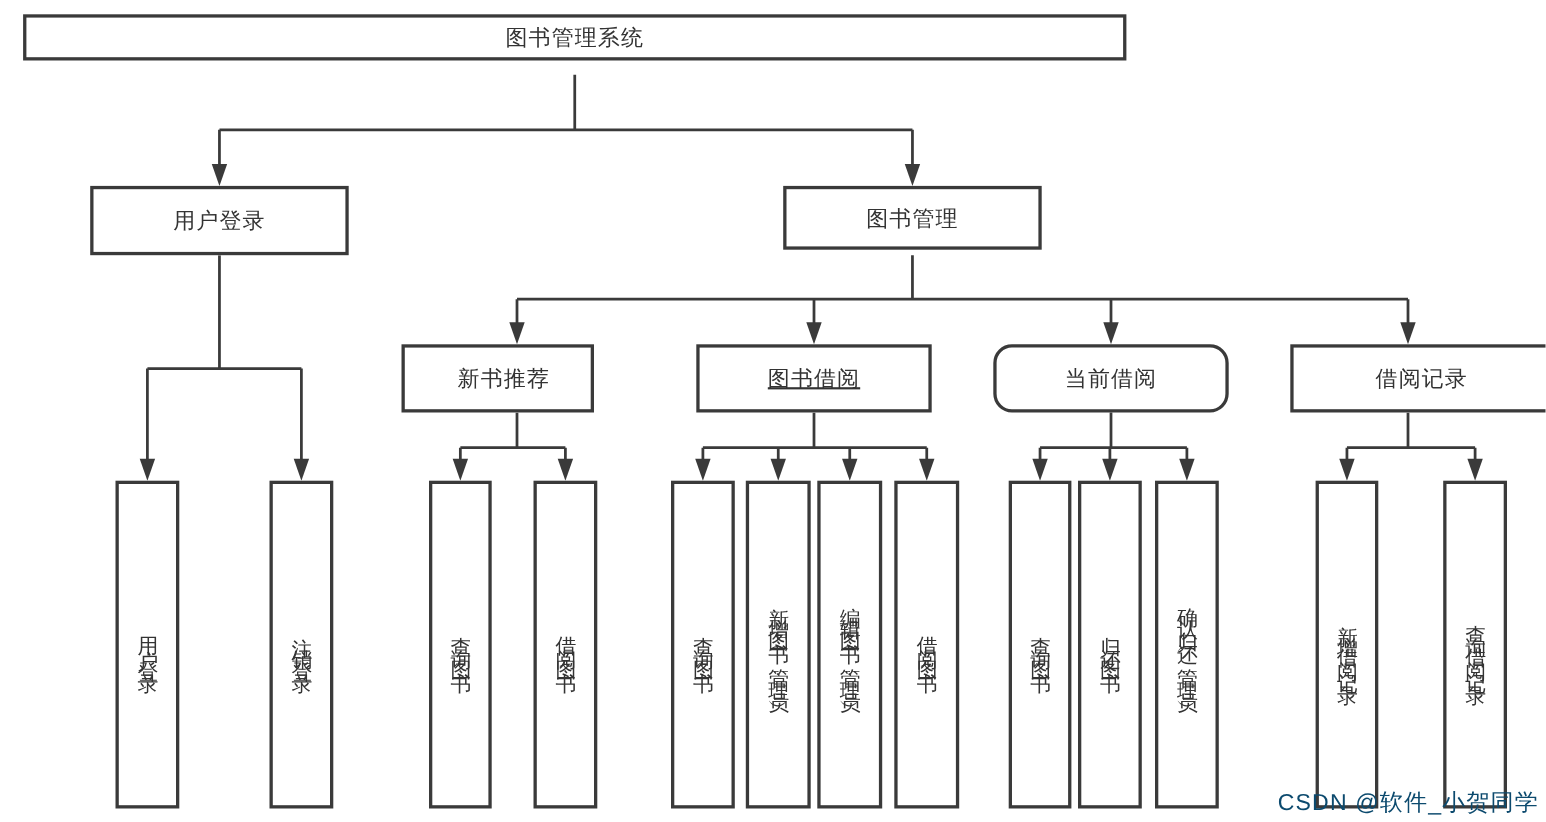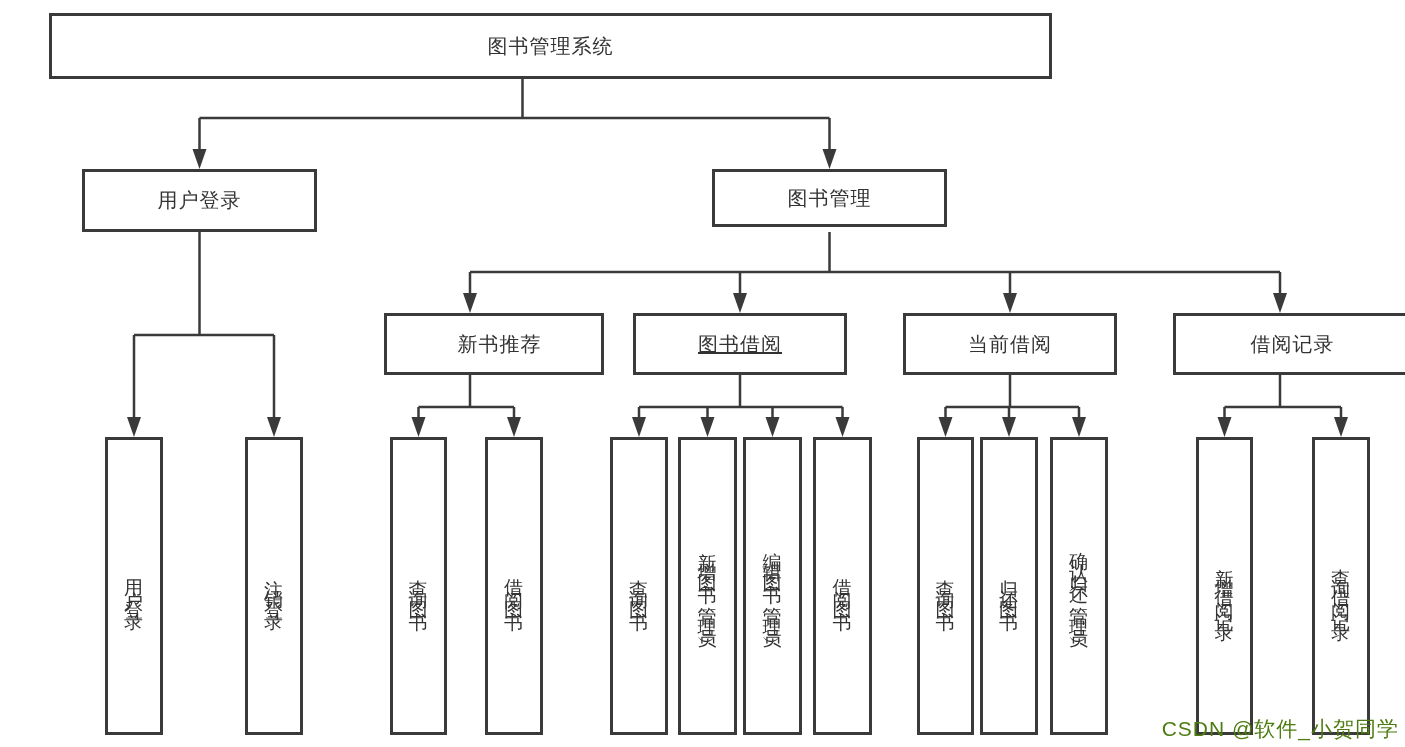--- a/index.html
+++ b/index.html
@@ -77,36 +77,36 @@
       <polygon points="835.5,417 849.5,417 842.5,437" fill="#3a3a3a"></polygon>
       <path d="M1010 375 V407 M945.5 407 H1079 M945.5 407 V420 M1009 407 V420 M1079 407 V420" fill="none" stroke="#3a3a3a" stroke-width="2.5"></path>
       <polygon points="938.5,417 952.5,417 945.5,437" fill="#3a3a3a"></polygon>
       <polygon points="1002,417 1016,417 1009,437" fill="#3a3a3a"></polygon>
       <polygon points="1072,417 1086,417 1079,437" fill="#3a3a3a"></polygon>
       <path d="M1280 375 V407 M1224.5 407 H1341 M1224.5 407 V420 M1341 407 V420" fill="none" stroke="#3a3a3a" stroke-width="2.5"></path>
       <polygon points="1217.5,417 1231.5,417 1224.5,437" fill="#3a3a3a"></polygon>
       <polygon points="1334,417 1348,417 1341,437" fill="#3a3a3a"></polygon>
     </svg>
   <div id="nodes">
-      <div class="node h" style="left: 21px; top: 13px; width: 1003px; height: 66px; border-color: rgb(58, 58, 58); margin-left: 28px;">
+      <div class="node h" style="left: 21px; top: 13px; width: 1003px; height: 42px; border-color: rgb(58, 58, 58);">
         <span class="lbl">图书管理系统</span>
       </div>
       <div class="node h" style="left: 82px; top: 169px; width: 235px; height: 63px; border-color: rgb(58, 58, 58);">
         <span class="lbl">用户登录</span>
       </div>
       <div class="node h" style="left: 712px; top: 169px; width: 235px; height: 58px; border-color: rgb(58, 58, 58);">
         <span class="lbl">图书管理</span>
       </div>
-      <div class="node h" style="left: 384px; top: 313px; width: 220px; height: 62px; border-color: rgb(58, 58, 58); padding-left: 11px;">
+      <div class="node h" style="left: 365px; top: 313px; width: 175px; height: 62px; border-color: rgb(58, 58, 58); padding-left: 11px;">
         <span class="lbl">新书推荐</span>
       </div>
       <div class="node h" style="left: 633px; top: 313px; width: 214px; height: 62px; border-color: rgb(58, 58, 58); text-decoration: underline;">
         <span class="lbl">图书借阅</span>
       </div>
-      <div class="node h" style="left: 903px; top: 313px; width: 214px; height: 62px; border-color: rgb(58, 58, 58);">
+      <div class="node h" style="left: 903px; top: 313px; width: 214px; height: 62px; border-color: rgb(58, 58, 58); border-radius: 17px;">
         <span class="lbl">当前借阅</span>
       </div>
       <div class="node h" style="left: 1173px; top: 313px; width: 239px; height: 62px; border-color: rgb(58, 58, 58);">
         <span class="lbl">借阅记录</span>
       </div>
       <div class="node v" style="left: 105px; top: 437px; width: 58px; height: 298px; border-color: rgb(58, 58, 58);">
         <span class="lbl">用户登录</span>
       </div>
       <div class="node v" style="left: 245px; top: 437px; width: 58px; height: 298px; border-color: rgb(58, 58, 58);">
         <span class="lbl">注销登录</span>
@@ -138,14 +138,14 @@
       <div class="node v" style="left: 1050px; top: 437px; width: 58px; height: 298px; border-color: rgb(58, 58, 58);">
         <span class="lbl">确认归还（管理员）</span>
       </div>
       <div class="node v" style="left: 1196px; top: 437px; width: 57px; height: 298px; border-color: rgb(58, 58, 58);">
         <span class="lbl">新增借阅记录</span>
       </div>
       <div class="node v" style="left: 1312px; top: 437px; width: 58px; height: 298px; border-color: rgb(58, 58, 58);">
         <span class="lbl">查询借阅记录</span>
       </div>
     </div>
-  <div id="watermark" style="color: #4d7c0f;">CSDN @软件_小贺同学</div>
+  <div id="watermark" style="color: #0c4a6e;">CSDN @软件_小贺同学</div>
 </div>
 
 </body></html>

